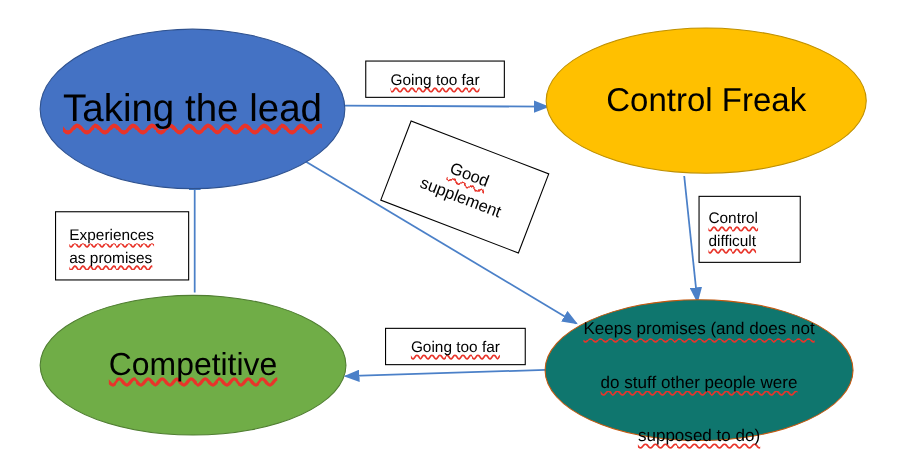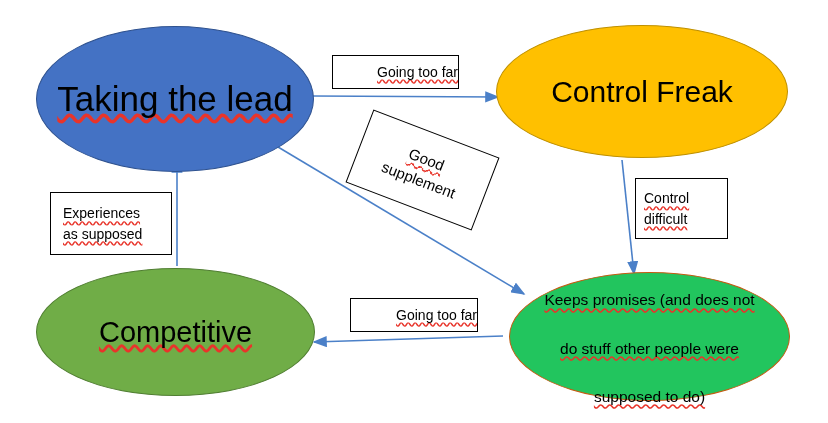--- a/index.html
+++ b/index.html
@@ -65,37 +65,37 @@
   #node-competitive {
     left: 36px;
     top: 268px;
     width: 279px;
     height: 128px;
     background: #70AD47;
     border: 1.5px solid #507E32;
   }
   #node-competitive .node-label { font-size: 29px; }
   #node-keeps-promises {
-    left: 509px;
+    left: 495px;
     top: 272px;
     width: 281px;
     height: 129px;
-    background: #22c55e;
+    background: #0f766e;
     border: 1.5px solid #C55A11;
   }
   #node-keeps-promises .node-label { font-size: 15.5px; line-height: 1.55; }
 
   .edge-label {
     position: absolute;
     background: #ffffff;
     border: 1.3px solid #000000;
     box-sizing: border-box;
     display: flex;
     flex-direction: column;
-    align-items: flex-end;
+    align-items: center;
     justify-content: center;
     color: #000000;
     font-size: 14px;
     line-height: 1.45;
   }
   .edge-label .line { white-space: nowrap; }
   #label-going-too-far-top {
     left: 332px;
     top: 55px;
     width: 127px;
@@ -185,16 +185,16 @@
     <span class="line squiggle">Control</span>
     <span class="line squiggle">difficult</span>
   </div>
 
   <div class="edge-label" id="label-going-too-far-bottom">
     <span class="line squiggle">Going too far</span>
   </div>
 
   <div class="edge-label" id="label-experiences-as-difficult">
     <span class="line squiggle">Experiences</span>
-    <span class="line squiggle">as supposed</span>
+    <span class="line squiggle">as promises</span>
   </div>
 
 </div>
 
 </body></html>

